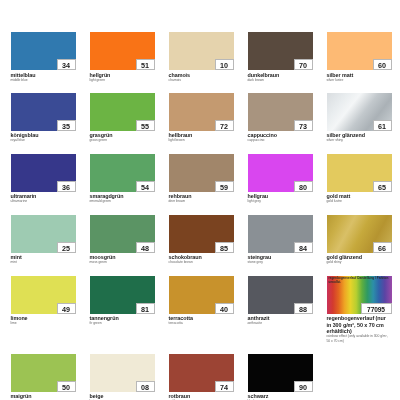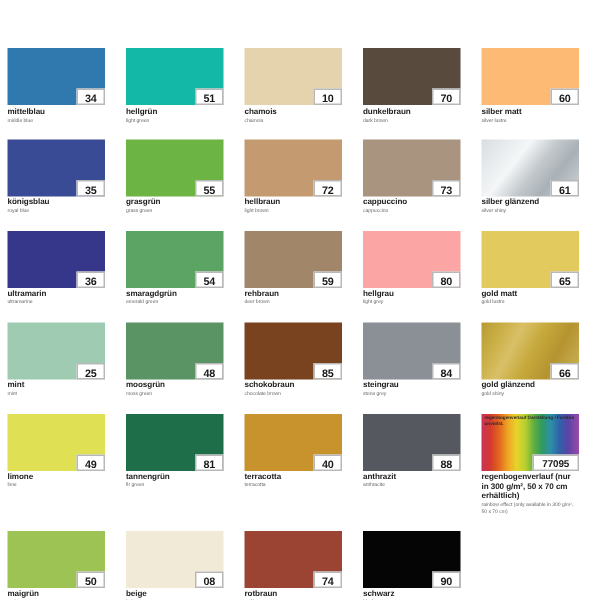--- a/index.html
+++ b/index.html
@@ -24,20 +24,21 @@
 
   .swatch-grid {
     position: absolute;
     left: 5px;
     top: 32px;
     width: 392px;
   }
 
   .swatch-row {
     display: flex;
+    justify-content: center;
   }
 
   .swatch-cell {
     width: 65px;
     margin-right: 14px;
     margin-bottom: 11px;
     position: relative;
   }
   .swatch-cell:last-child {
     margin-right: 0;
@@ -120,21 +121,21 @@
   <div class="swatch-grid">
       <div class="swatch-row">
         <div class="swatch-cell">
           <div class="chip" style="background: rgb(48, 121, 175);">
             <div class="chip-code">34</div>
           </div>
           <div class="lbl-de">mittelblau</div>
           <div class="lbl-en">middle blue</div>
         </div>
         <div class="swatch-cell">
-          <div class="chip" style="background: #14b8a6; padding-left: 36px;">
+          <div class="chip" style="background: #f97316; padding-left: 36px;">
             <div class="chip-code">51</div>
           </div>
           <div class="lbl-de">hellgrün</div>
           <div class="lbl-en">light green</div>
         </div>
         <div class="swatch-cell">
           <div class="chip" style="background: rgb(229, 211, 173);">
             <div class="chip-code">10</div>
           </div>
           <div class="lbl-de">chamois</div>
@@ -208,21 +209,21 @@
           <div class="lbl-en">emerald green</div>
         </div>
         <div class="swatch-cell">
           <div class="chip" style="background: rgb(161, 134, 106);">
             <div class="chip-code">59</div>
           </div>
           <div class="lbl-de">rehbraun</div>
           <div class="lbl-en">deer brown</div>
         </div>
         <div class="swatch-cell">
-          <div class="chip" style="background: #fca5a5;">
+          <div class="chip" style="background: #d946ef;">
             <div class="chip-code">80</div>
           </div>
           <div class="lbl-de">hellgrau</div>
           <div class="lbl-en">light grey</div>
         </div>
         <div class="swatch-cell">
           <div class="chip" style="background: rgb(227, 202, 94);">
             <div class="chip-code">65</div>
           </div>
           <div class="lbl-de">gold matt</div>

